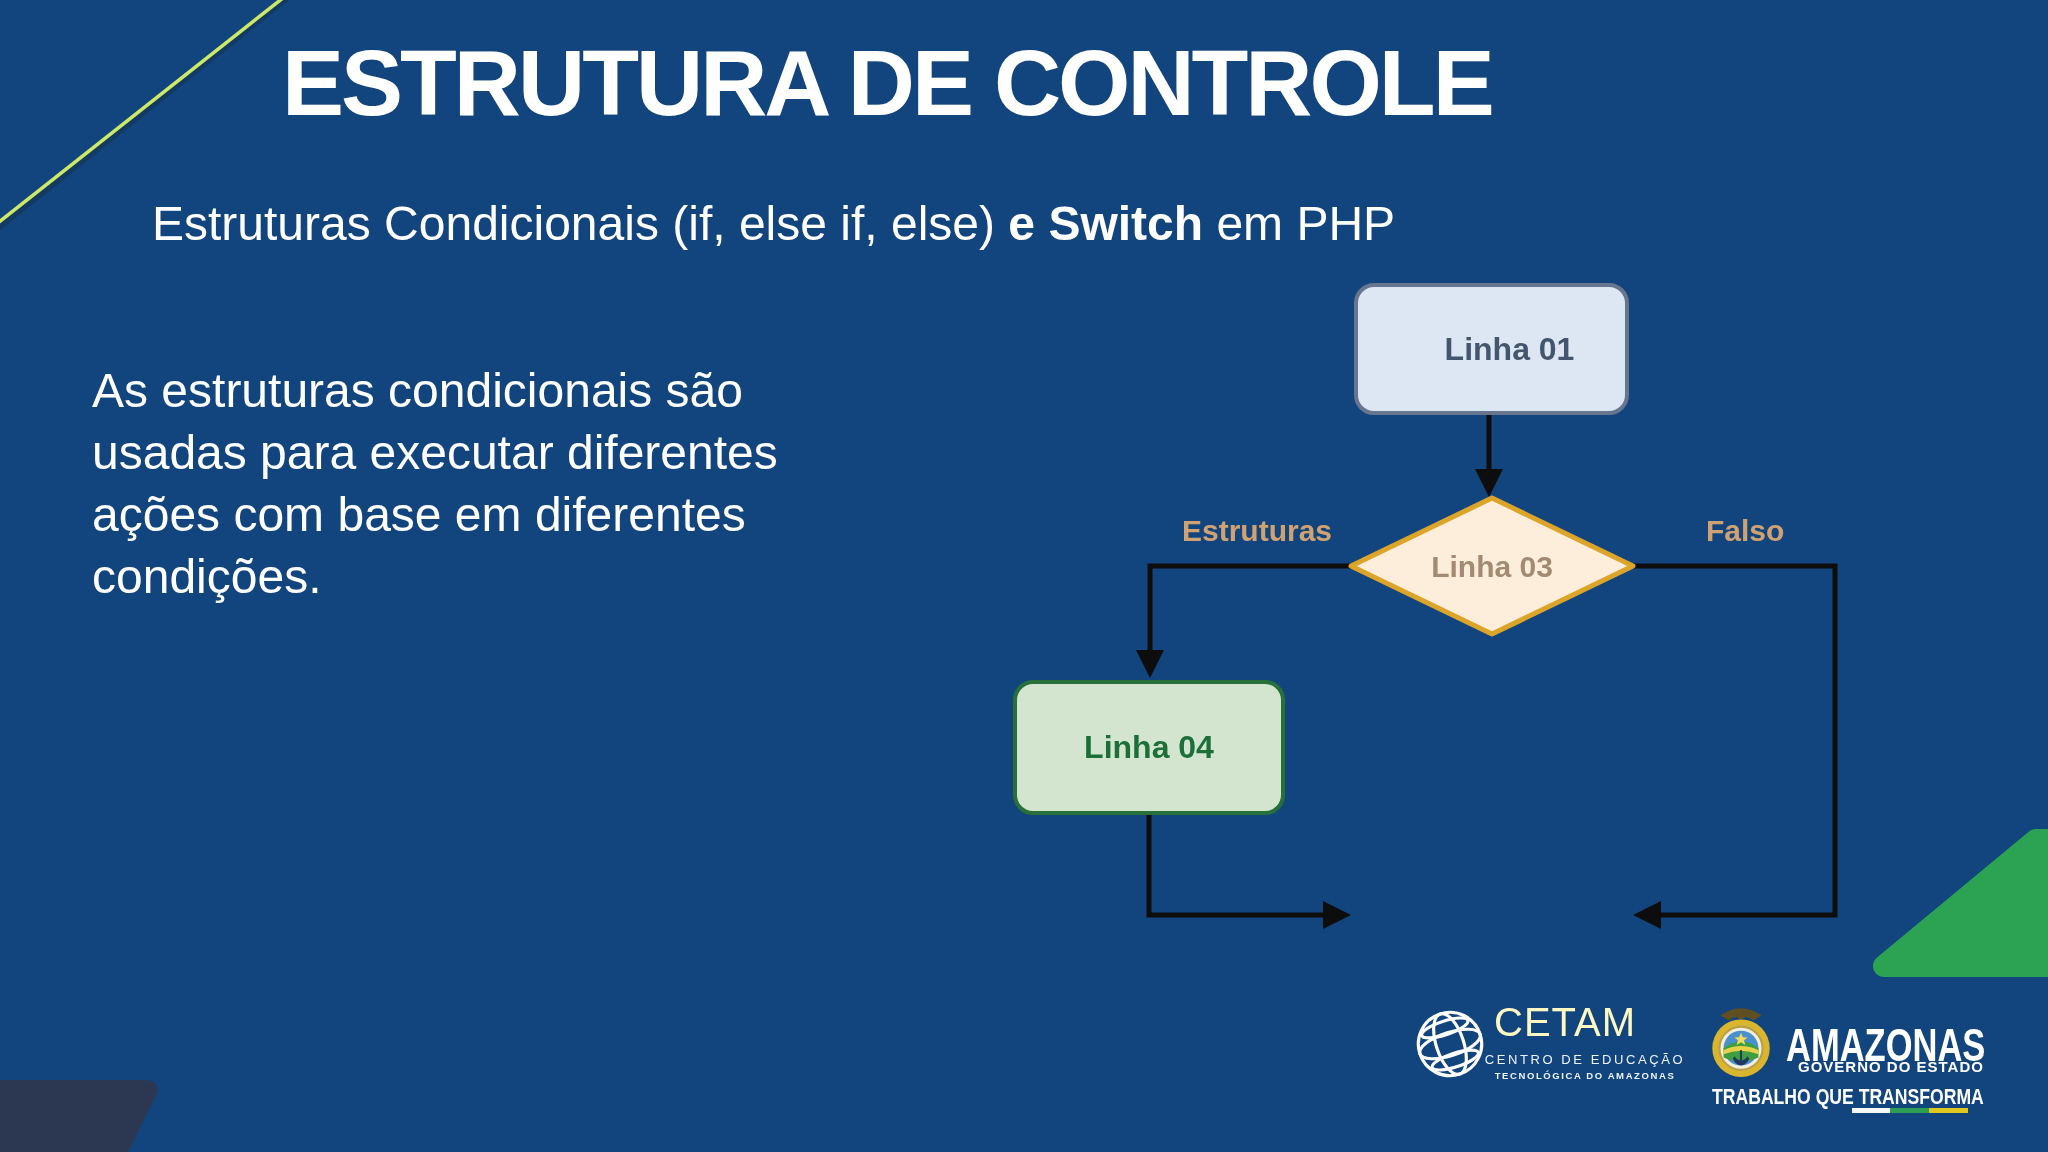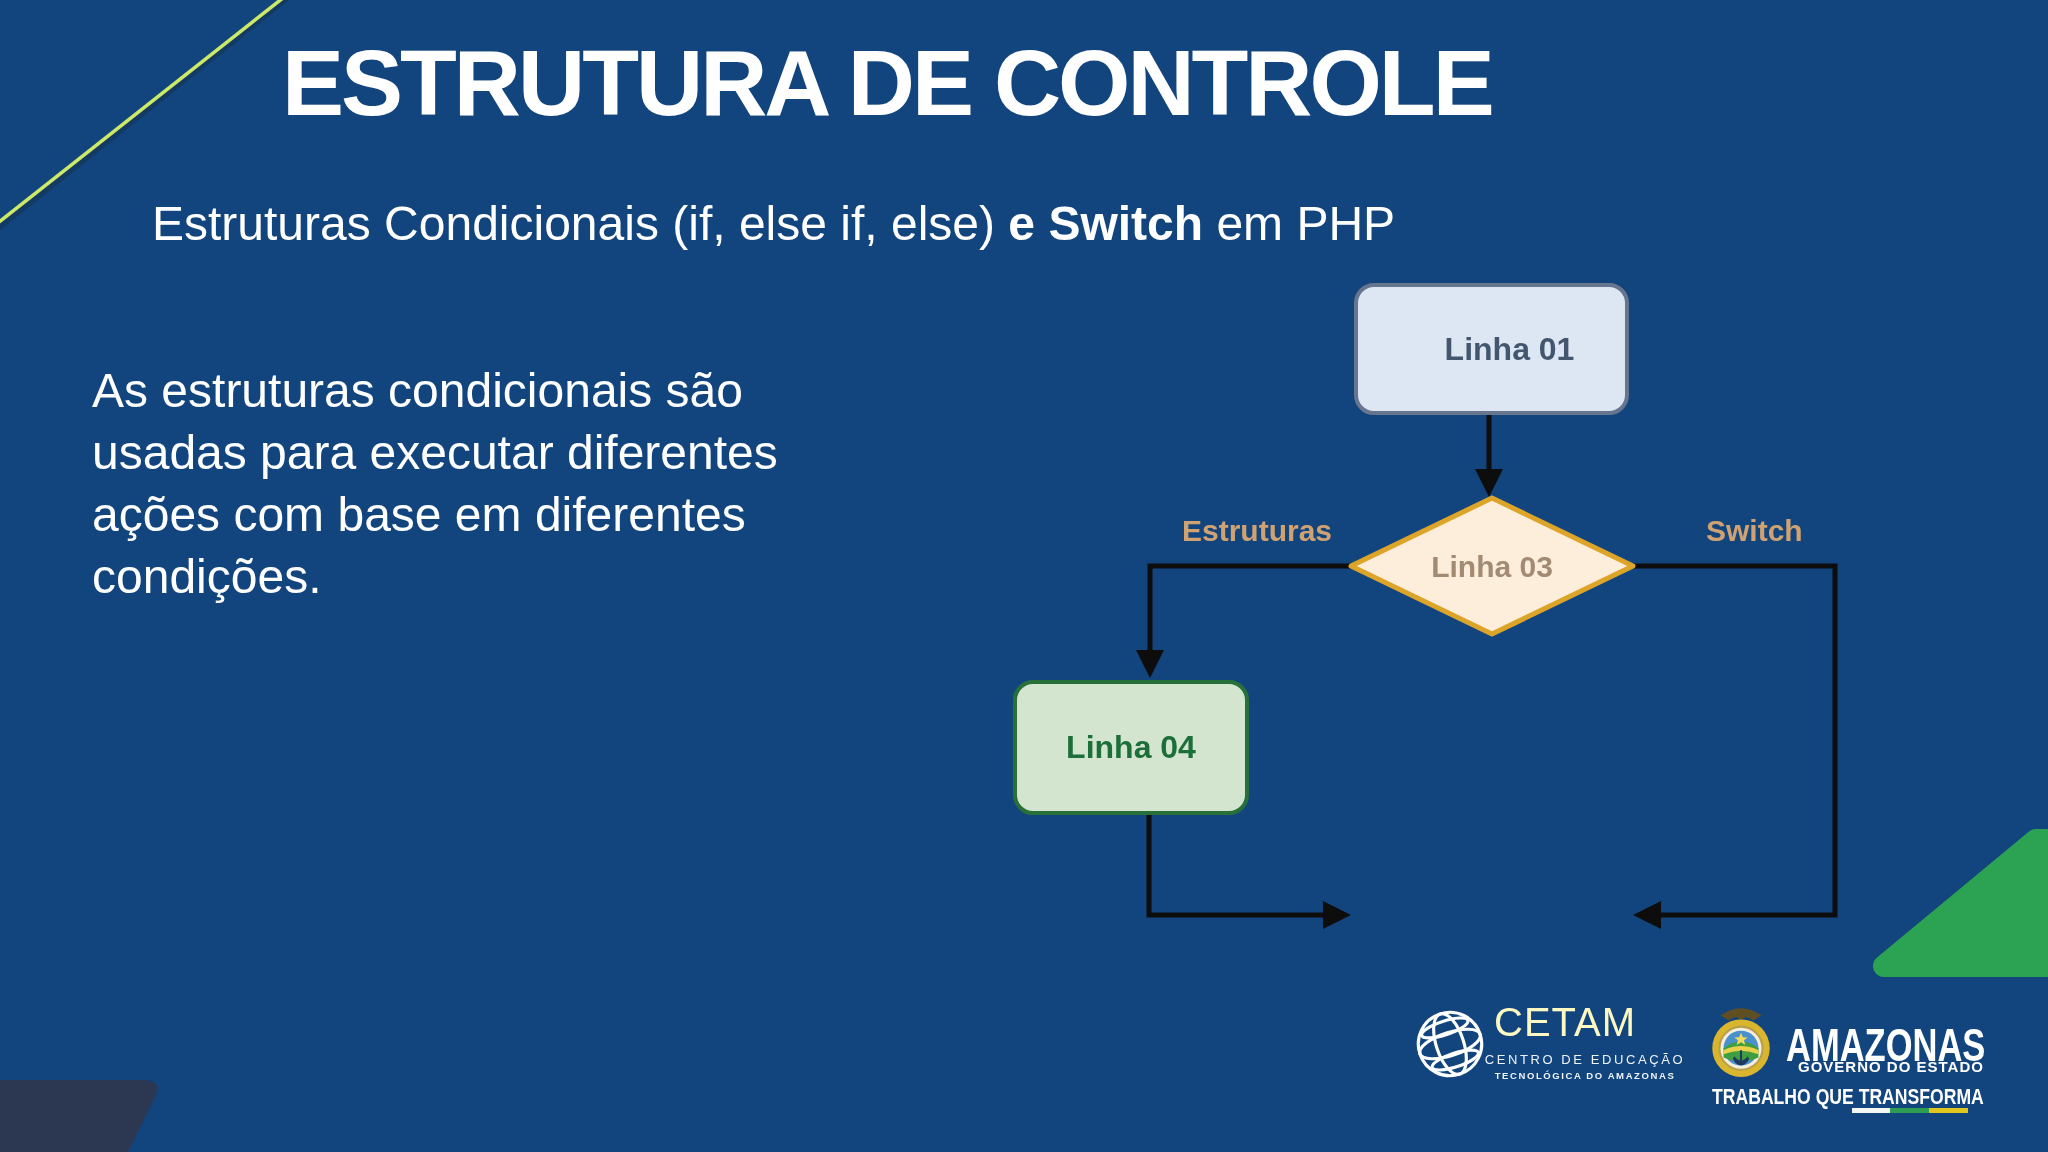--- a/index.html
+++ b/index.html
@@ -29,21 +29,21 @@
   .node{
     z-index:2;
     display:flex;align-items:center;justify-content:center;
     border-radius:20px;
     font-weight:700;font-size:32px;
     box-sizing:border-box;
   }
   .node-blue{background:#dde7f4;border:4px solid#67758f;color:#44566e;}
   .node-green{background:#d3e5cf;border:4px solid#27703a;color:#1d6f39;}
   .node-linha01{left:1354px;top:283px;width:275px;height:132px;padding-left:36px;}
-  .node-linha04{left:1013px;top:680px;width:236px;height:135px;}
+  .node-linha04{left:1013px;top:680px;width:272px;height:135px;}
   .node-linha06{left:1354px;top:848px;width:275px;height:132px;}
   .diamond-label{
     z-index:2;left:1392px;top:550px;width:200px;text-align:center;
     font-weight:700;font-size:30px;color:#a28a73;
   }
   .branch-label{
     z-index:2;font-weight:700;font-size:30px;color:#d0a271;white-space:nowrap;
   }
   .branch-true{left:1168px;top:514px;width:164px;text-align:right;}
   .branch-false{left:1706px;top:514px;}
@@ -113,21 +113,21 @@
 
   <div class="abs slide-title">ESTRUTURA DE CONTROLE</div>
 
   <div class="abs body-text">As estruturas condicionais são usadas para executar diferentes ações com base em diferentes condições.</div>
 
   <div class="abs node node-blue node-linha01">
     <span>Linha 01</span>
   </div>
   <div class="abs diamond-label">Linha 03</div>
   <div class="abs branch-label branch-true">Estruturas</div>
-  <div class="abs branch-label branch-false">Switch</div>
+  <div class="abs branch-label branch-false">Falso</div>
   <div class="abs node node-green node-linha04">
     <span>Linha 04</span>
   </div>
 
   <svg class="abs globe-icon" viewBox="0 0 72 72">
     <g fill="none" stroke="#ffffff" stroke-width="3" transform="rotate(-18 36 36)">
       <circle cx="36" cy="36" r="30"></circle>
       <ellipse cx="36" cy="36" rx="13" ry="30"></ellipse>
       <ellipse cx="36" cy="36" rx="30" ry="11"></ellipse>
       <ellipse cx="36" cy="20" rx="23" ry="6.5"></ellipse>

